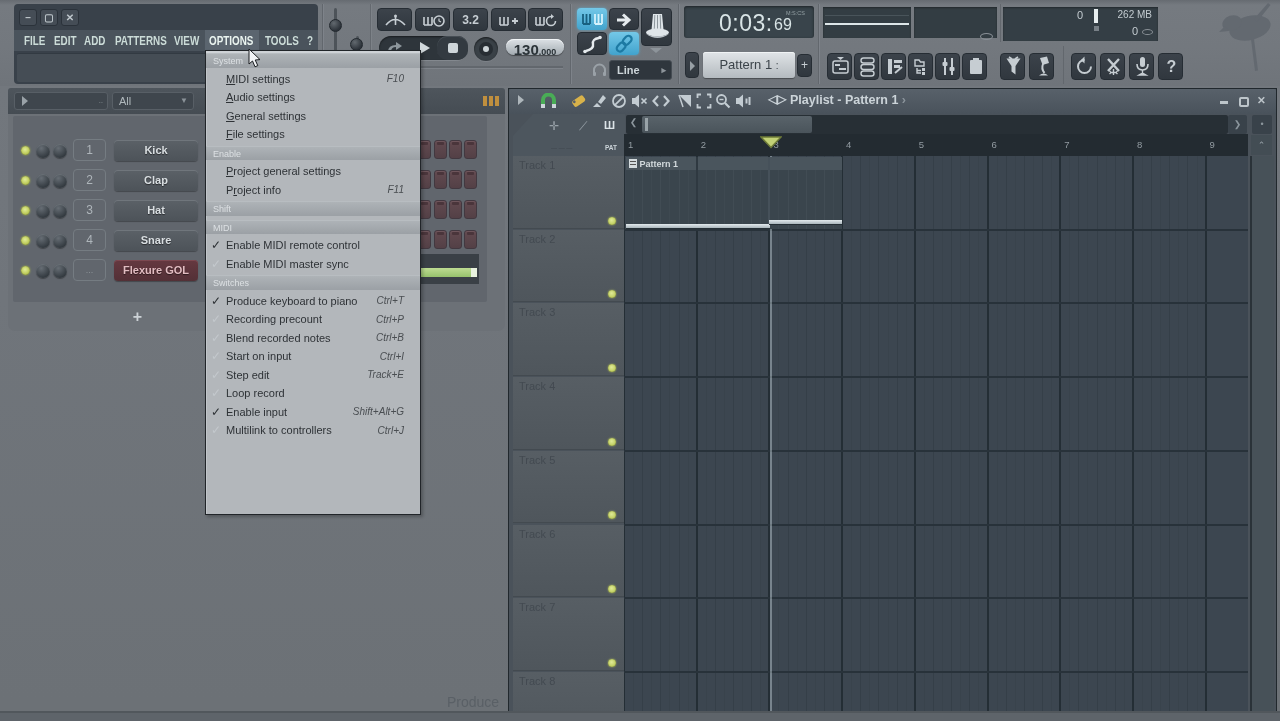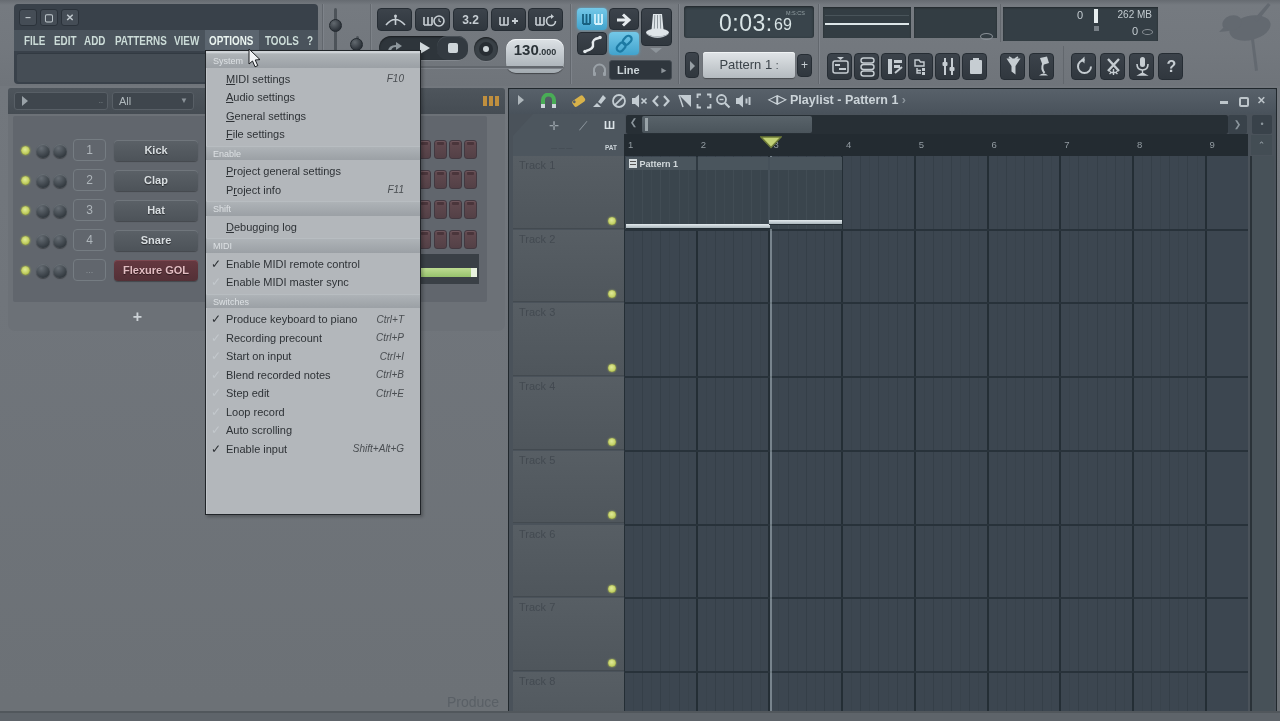--- a/index.html
+++ b/index.html
@@ -135,21 +135,21 @@
   <div class="abs" style="left:379px; top:36px; width:89px; height:24px; background:#2e353b; border-radius:12px; box-shadow:inset 0 1px 2px rgba(0,0,0,.5), 0 1px 0 #83888e;"></div>
   <svg class="abs" style="left:385px; top:40px;" width="20" height="16" viewBox="0 0 20 16">
       <path d="M3 12 Q3 5 11 5 L11 2 L17 6 L11 10 L11 7 Q6 7 6 12 Z" fill="#8d969c"></path>
     </svg>
   <div class="abs" style="left:420px; top:42px; width:0; height:0; border-left:10px solid #d2d9dc; border-top:6px solid transparent; border-bottom:6px solid transparent;"></div>
   <div class="abs" style="left:437px; top:36px; width:31px; height:24px; background:#333a41; border-radius:10px; box-shadow:inset 0 1px 0 #474e55;"></div>
   <div class="abs" style="left:448px; top:43px; width:10px; height:10px; background:#cfd6da; border-radius:2px;"></div>
   <div class="abs" style="left:474px; top:37px; width:24px; height:24px; border-radius:50%; background:#3a4147; box-shadow:inset 0 1px 2px rgba(0,0,0,.6), 0 1px 0 #7d8288;"></div>
   <div class="abs" style="left:479px; top:42px; width:14px; height:14px; border-radius:50%; background:#272d33;"></div>
   <div class="abs" style="left:483px; top:46px; width:6px; height:6px; border-radius:50%; background:#ccd3d7;"></div>
-  <div class="abs" style="left:506px; top:39px; width:58px; height:34px; border-radius:10px; background:linear-gradient(#dde2e6,#a3abb1); box-shadow:inset 0 1px 0 #f2f5f7, 0 1px 1px rgba(0,0,0,.4); color:#2b3338; text-align:center;">
+  <div class="abs" style="left:506px; top:39px; width:58px; height:16px; border-radius:10px; background:linear-gradient(#dde2e6,#a3abb1); box-shadow:inset 0 1px 0 #f2f5f7, 0 1px 1px rgba(0,0,0,.4); color:#2b3338; text-align:center;">
     <span style="font-size:15px; font-weight:bold; line-height:21px;">130</span><span style="font-size:9px; font-weight:bold;">.000</span>
   </div>
 
   <div class="abs" style="left:370px; top:4px; width:1px; height:80px; background:#64696f;"></div>
   <div class="abs" style="left:371px; top:4px; width:1px; height:80px; background:#7d8288;"></div>
   <div class="abs" style="left:380px; top:66px; width:183px; height:2px; background:#62676d; box-shadow:0 1px 0 #7e838a;"></div>
   <div class="abs" style="left:383px; top:63px; width:10px; height:8px; border-radius:2px; background:linear-gradient(#555c63,#3c434a); border:1px solid #31383f;"></div>
 
   <div class="abs" style="left:577px; top:8px; width:30px; height:22px; border-radius:4px; background:linear-gradient(#74c8e8,#41a3cd); box-shadow:0 0 3px rgba(90,190,230,.7);">
     <svg width="30" height="22" viewBox="0 0 30 22">
@@ -661,23 +661,20 @@
       <span class="mtext"><u>P</u>roject general settings</span>
     </div>
   <div class="mrow">
       <span class="mtext">P<u>r</u>oject info</span>
       <span class="mshort">F11</span>
     </div>
   <div class="mrow">
       <div class="mhead">Shift</div>
     </div>
   <div class="mrow">
-      <span class="mtext"><u>D</u>ebugging log</span>
-    </div>
-  <div class="mrow">
       <div class="mhead">MIDI</div>
     </div>
   <div class="mrow">
       <span class="mchk">✓</span>
       <span class="mtext">Enable MIDI remote control</span>
     </div>
   <div class="mrow">
       <span class="mchk off">✓</span>
       <span class="mtext">Enable MIDI master sync</span>
     </div>
@@ -689,45 +686,46 @@
       <span class="mtext">Produce keyboard to piano</span>
       <span class="mshort">Ctrl+T</span>
     </div>
   <div class="mrow">
       <span class="mchk off">✓</span>
       <span class="mtext">Recording precount</span>
       <span class="mshort">Ctrl+P</span>
     </div>
   <div class="mrow">
       <span class="mchk off">✓</span>
+      <span class="mtext">Blend recorded notes</span>
+      <span class="mshort">Ctrl+B</span>
+    </div>
+  <div class="mrow">
+      <span class="mchk off">✓</span>
       <span class="mtext">Start on input</span>
       <span class="mshort">Ctrl+I</span>
     </div>
   <div class="mrow">
       <span class="mchk off">✓</span>
-      <span class="mtext">Blend recorded notes</span>
-      <span class="mshort">Ctrl+B</span>
-    </div>
-  <div class="mrow">
-      <span class="mchk off">✓</span>
       <span class="mtext">Step edit</span>
-      <span class="mshort">Ctrl+E</span>
+      <span class="mshort">Track+E</span>
     </div>
   <div class="mrow">
       <span class="mchk off">✓</span>
       <span class="mtext">Loop record</span>
-    </div>
-  <div class="mrow">
-      <span class="mchk off">✓</span>
-      <span class="mtext">Auto scrolling</span>
     </div>
   <div class="mrow">
       <span class="mchk">✓</span>
       <span class="mtext">Enable input</span>
       <span class="mshort">Shift+Alt+G</span>
+    </div>
+  <div class="mrow">
+      <span class="mchk off">✓</span>
+      <span class="mtext">Multilink to controllers</span>
+      <span class="mshort">Ctrl+J</span>
     </div>
 </div>
 <svg class="abs" style="left:247px; top:49px;" width="18" height="21" viewBox="0 0 18 21">
   <path d="M2 0 L2 15 L5.5 12 L8 17.8 L10.8 16.6 L8.2 11 L13 10.6 Z" fill="#f2f4f6" stroke="#1a1d20" stroke-width="1"></path>
 </svg>
 
 <div class="abs" style="left:447px; top:694px; width:62px; overflow:hidden; color:#5a6066; font-size:14px;">Produce</div>
 <div class="abs" style="left:0; top:711px; width:1280px; height:10px; background:#5e646a; border-top:2px solid #51575c;"></div>
 
 </body></html>

